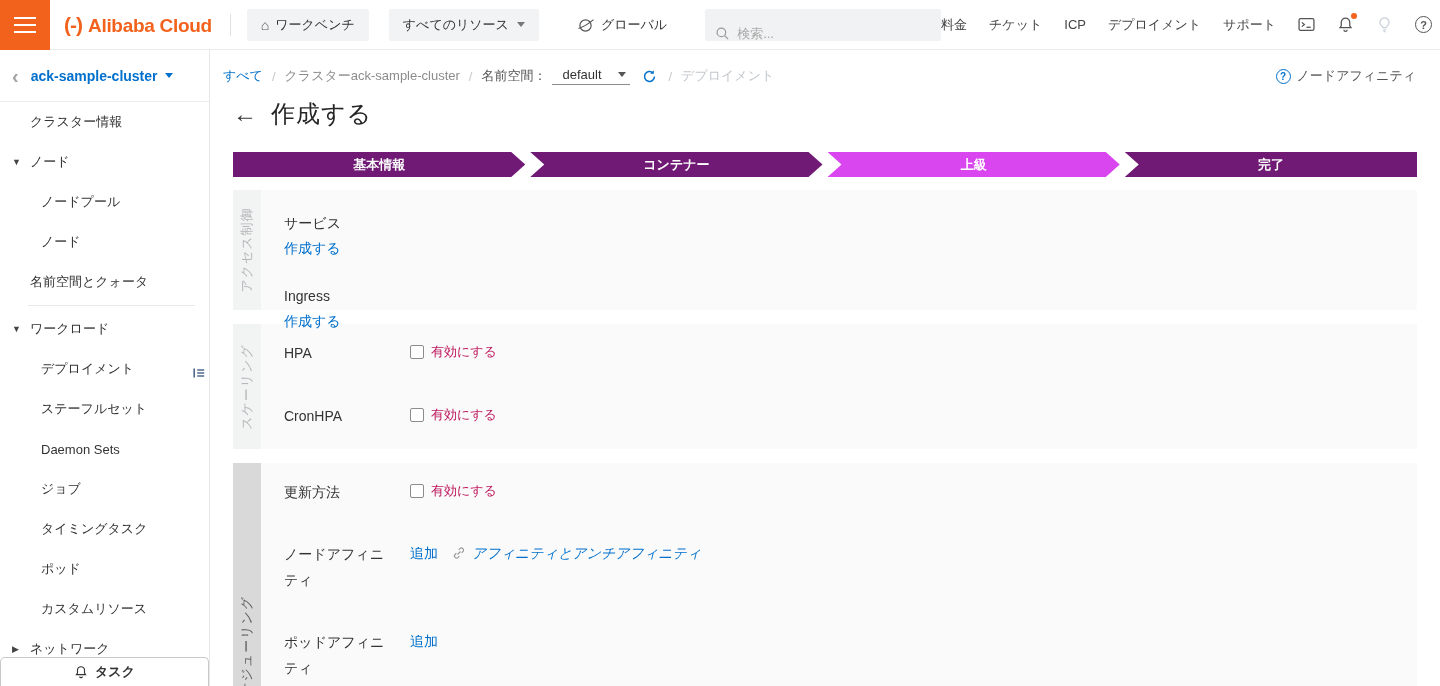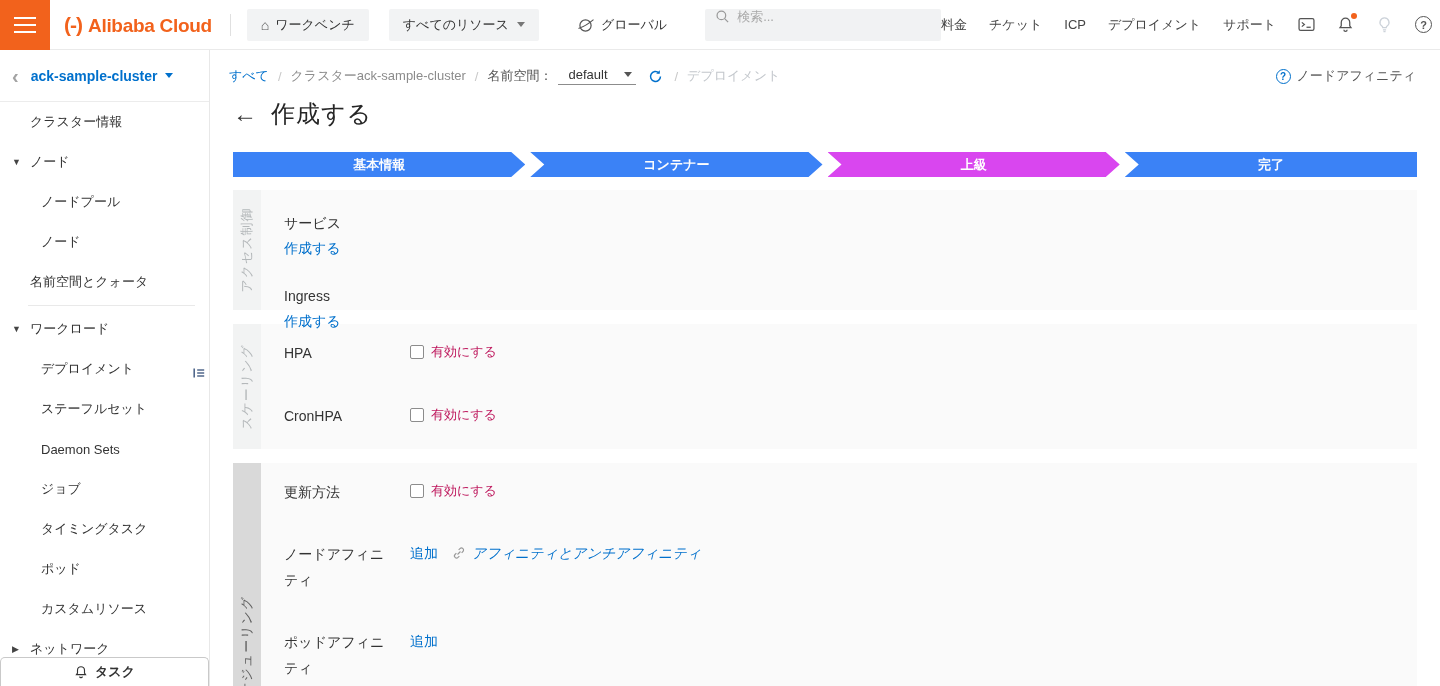--- a/index.html
+++ b/index.html
@@ -17,21 +17,21 @@
   .logo .word { color:#f2621c; font-weight:bold; font-size:19px; margin-left:6px; letter-spacing:-0.3px; }
   .nav-divider { width:1px; height:22px; background:#e0e0e0; margin:0 16px 0 18px; }
   .nav-btn { height:32px; background:#f2f3f4; border-radius:2px; display:flex; align-items:center;
     padding:0 14px; margin-right:20px; color:#333; cursor:pointer; white-space:nowrap; }
   .nav-btn .glyph { margin-right:6px; color:#555; font-size:14px; }
   .caret { display:inline-block; width:0; height:0; border-left:4px solid transparent;
     border-right:4px solid transparent; border-top:5px solid #777; margin-left:8px; }
   .nav-plain { display:flex; align-items:center; margin:0 10px 0 18px; white-space:nowrap; cursor:pointer; }
   .nav-plain svg { margin-right:6px; }
   .searchbox { width:245px; height:32px; background:#f1f2f3; border-radius:2px; display:flex;
-    align-items:flex-start; padding:0 10px; margin-left:28px; }
+    align-items:flex-end; padding:0 10px; margin-left:28px; }
   .searchbox input { border:none; outline:none; background:transparent; width:190px;
     font-size:13px; color:#333; font-family:inherit; margin-left:7px; }
   .searchbox input::placeholder { color:#a8a8a8; }
   .nav-right { display:flex; align-items:center; margin-left:auto; gap:22px; padding-right:8px; }
   .nav-right .txt { white-space:nowrap; cursor:pointer; color:#444; }
   .icn { width:17px; height:17px; position:relative; cursor:pointer; display:inline-flex; }
   .bell-dot { position:absolute; top:-3px; right:-3px; width:6px; height:6px;
     border-radius:50%; background:#f2621c; }
   .qmark { width:17px; height:17px; border:1.4px solid #555; border-radius:50%; color:#555;
     font-size:11px; font-weight:bold; display:flex; align-items:center; justify-content:center; cursor:pointer; }
@@ -49,41 +49,41 @@
   .side-item.child { padding-left:41px; }
   .side-item .tri { position:absolute; left:12px; font-size:9px; color:#444; }
   .side-sep { height:1px; background:#e9e9e9; margin:3px 14px 3px 28px; }
   .collapse-handle { position:absolute; right:3px; top:316px; cursor:pointer; }
   .task-btn { position:absolute; bottom:0; left:0; width:209px; height:29px; background:#fff;
     border:1px solid #c9c9c9; border-bottom:none; border-radius:5px 5px 0 0; display:flex;
     align-items:center; justify-content:center; gap:7px; font-weight:bold; cursor:pointer; }
 
   
   .main { position:absolute; top:50px; left:211px; width:1229px; height:636px; overflow:hidden; background:#fff; }
-  .crumbs { display:flex; align-items:center; padding:18px 24px 0 18px; height:34px; color:#8c8c8c; }
+  .crumbs { display:flex; align-items:center; padding:18px 24px 0 12px; height:34px; color:#8c8c8c; }
   .crumbs .sep { margin:0 9px; color:#c8c8c8; }
   .crumb-all { color:#0070cc; cursor:pointer; }
   .crumb-cluster { color:#8c8c8c; cursor:pointer; }
   .ns-label { color:#555; }
   .ns-select { display:inline-flex; align-items:center; border-bottom:1px solid #8c8c8c; padding:0 4px 2px 10px;
     margin-left:6px; min-width:78px; color:#333; cursor:pointer; justify-content:space-between; }
   .ns-select .caret { border-top-color:#555; margin-left:14px; }
   .refresh { margin:0 2px 0 12px; cursor:pointer; display:inline-flex; }
   .crumb-current { color:#c3c7cc; }
   .help-link { margin-left:auto; display:flex; align-items:center; gap:6px; color:#555; cursor:pointer; }
   .help-q { width:15px; height:15px; border:1.3px solid #0070cc; border-radius:50%; color:#0070cc;
     font-size:10px; font-weight:bold; display:flex; align-items:center; justify-content:center; }
 
   .title-row { display:flex; align-items:center; gap:14px; margin:14px 0 0 22px; }
   .back-arrow { font-size:24px; color:#333; cursor:pointer; line-height:1; }
   .page-title { font-size:24px; color:#262626; font-weight:500; letter-spacing:1px; }
 
   
   .steps { display:flex; margin:22px 0 0 22px; width:1184px; height:25px; }
-  .step { flex:1; background:#3b82f6; color:#fdfdfd; font-weight:600; text-align:center;
+  .step { flex:1; background:#701a75; color:#fdfdfd; font-weight:600; text-align:center;
     line-height:25px; margin-right:5px; cursor:default; }
   .step.first { clip-path:polygon(0 0, calc(100% - 14px) 0, 100% 50%, calc(100% - 14px) 100%, 0 100%); }
   .step.mid  { clip-path:polygon(0 0, calc(100% - 14px) 0, 100% 50%, calc(100% - 14px) 100%, 0 100%, 14px 50%); }
   .step.last { clip-path:polygon(0 0, 100% 0, 100% 100%, 0 100%, 14px 50%); margin-right:0; }
   .step.active { background:#d946ef; color:#fff; }
 
   
   .section { display:flex; width:1184px; margin:13px 0 0 22px; background:#fafafa; }
   .section + .section { margin-top:14px; }
   .strip { width:28px; flex:0 0 auto; position:relative; background:#f2f3f3; }

